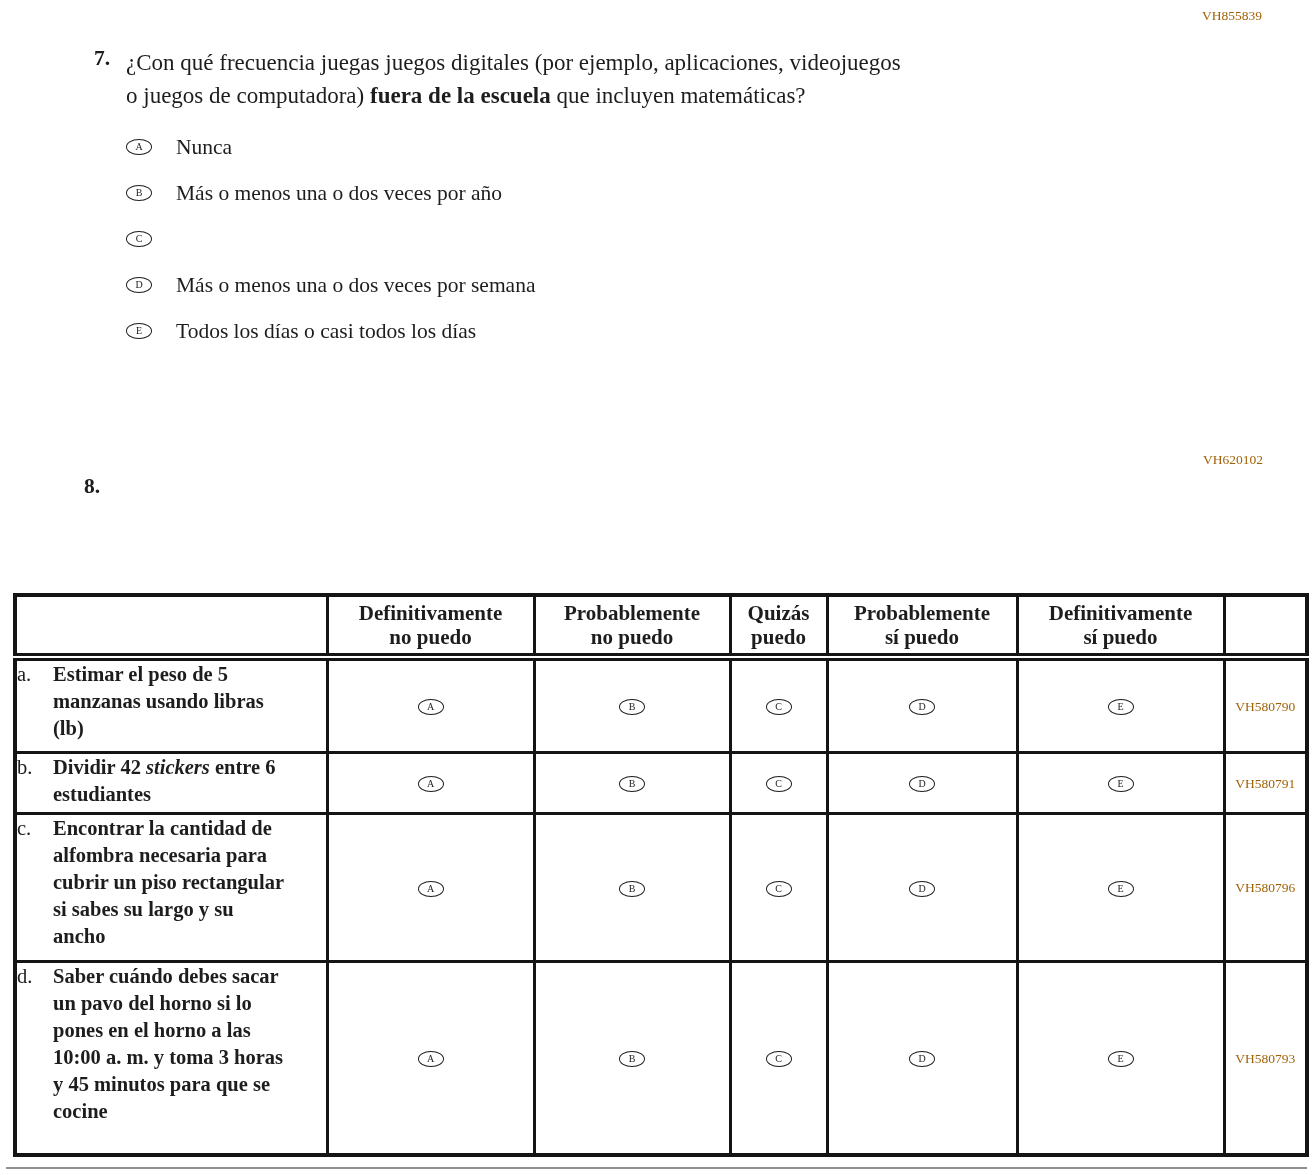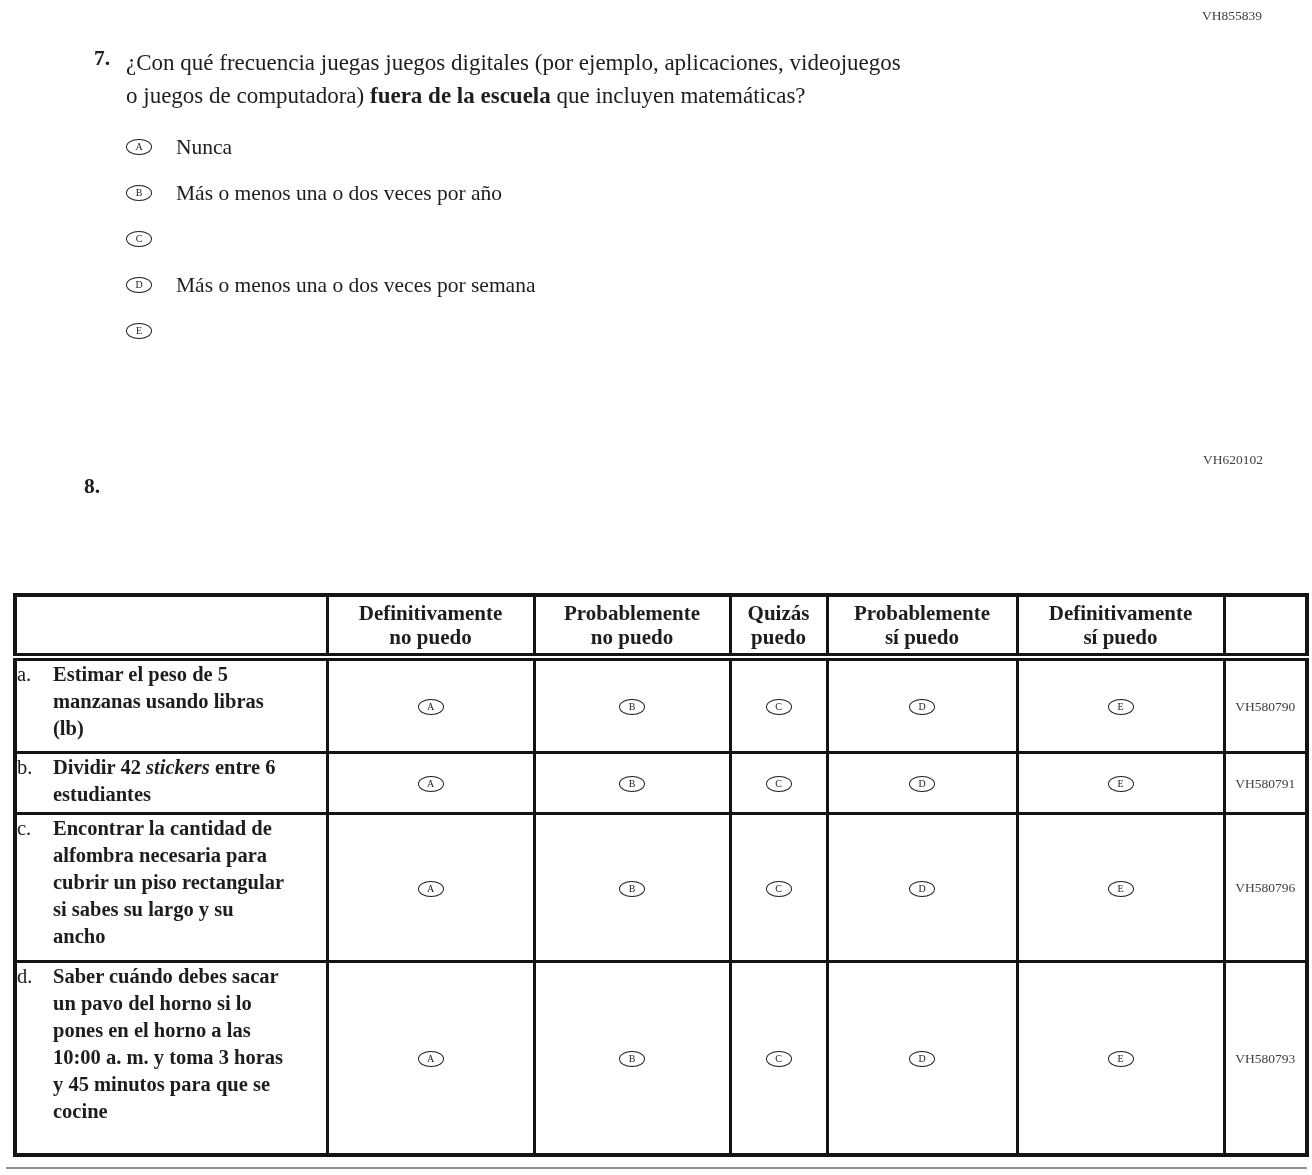--- a/index.html
+++ b/index.html
@@ -8,21 +8,21 @@
     width: 1312px;
     height: 1175px;
     background: #ffffff;
     font-family: "Liberation Serif", "DejaVu Serif", serif;
     color: #1d1d1d;
     overflow: hidden;
   }
 
   
   .vh-code {
-    color: #404040;
+    color: #a16207;
     font-size: 13.5px;
     font-family: "Liberation Serif", "DejaVu Serif", serif;
     white-space: nowrap;
   }
   .vh-top { position: absolute; top: 8px; right: 50px; }
   .vh-q8  { position: absolute; top: 452px; right: 49px; text-align: center; }
 
   
   .q-num { position: absolute; font-size: 21.5px; font-weight: 700; }
   .q7-num { left: 94px; top: 46px; }
@@ -106,20 +106,21 @@
     </li>
     <li class="option">
       <span class="bubble">C</span>
     </li>
     <li class="option">
       <span class="bubble">D</span>
       <span class="option-label">Más o menos una o dos veces por semana</span>
     </li>
     <li class="option">
       <span class="bubble">E</span>
+      <span class="option-label">Todos los días o casi todos los días</span>
     </li>
   </ul>
 
   <div class="vh-code vh-q8">VH620102</div>
 
   <div class="q-num q8-num">8.</div>
 
   <div class="grid-wrap">
     <table class="grid">
       <colgroup>

